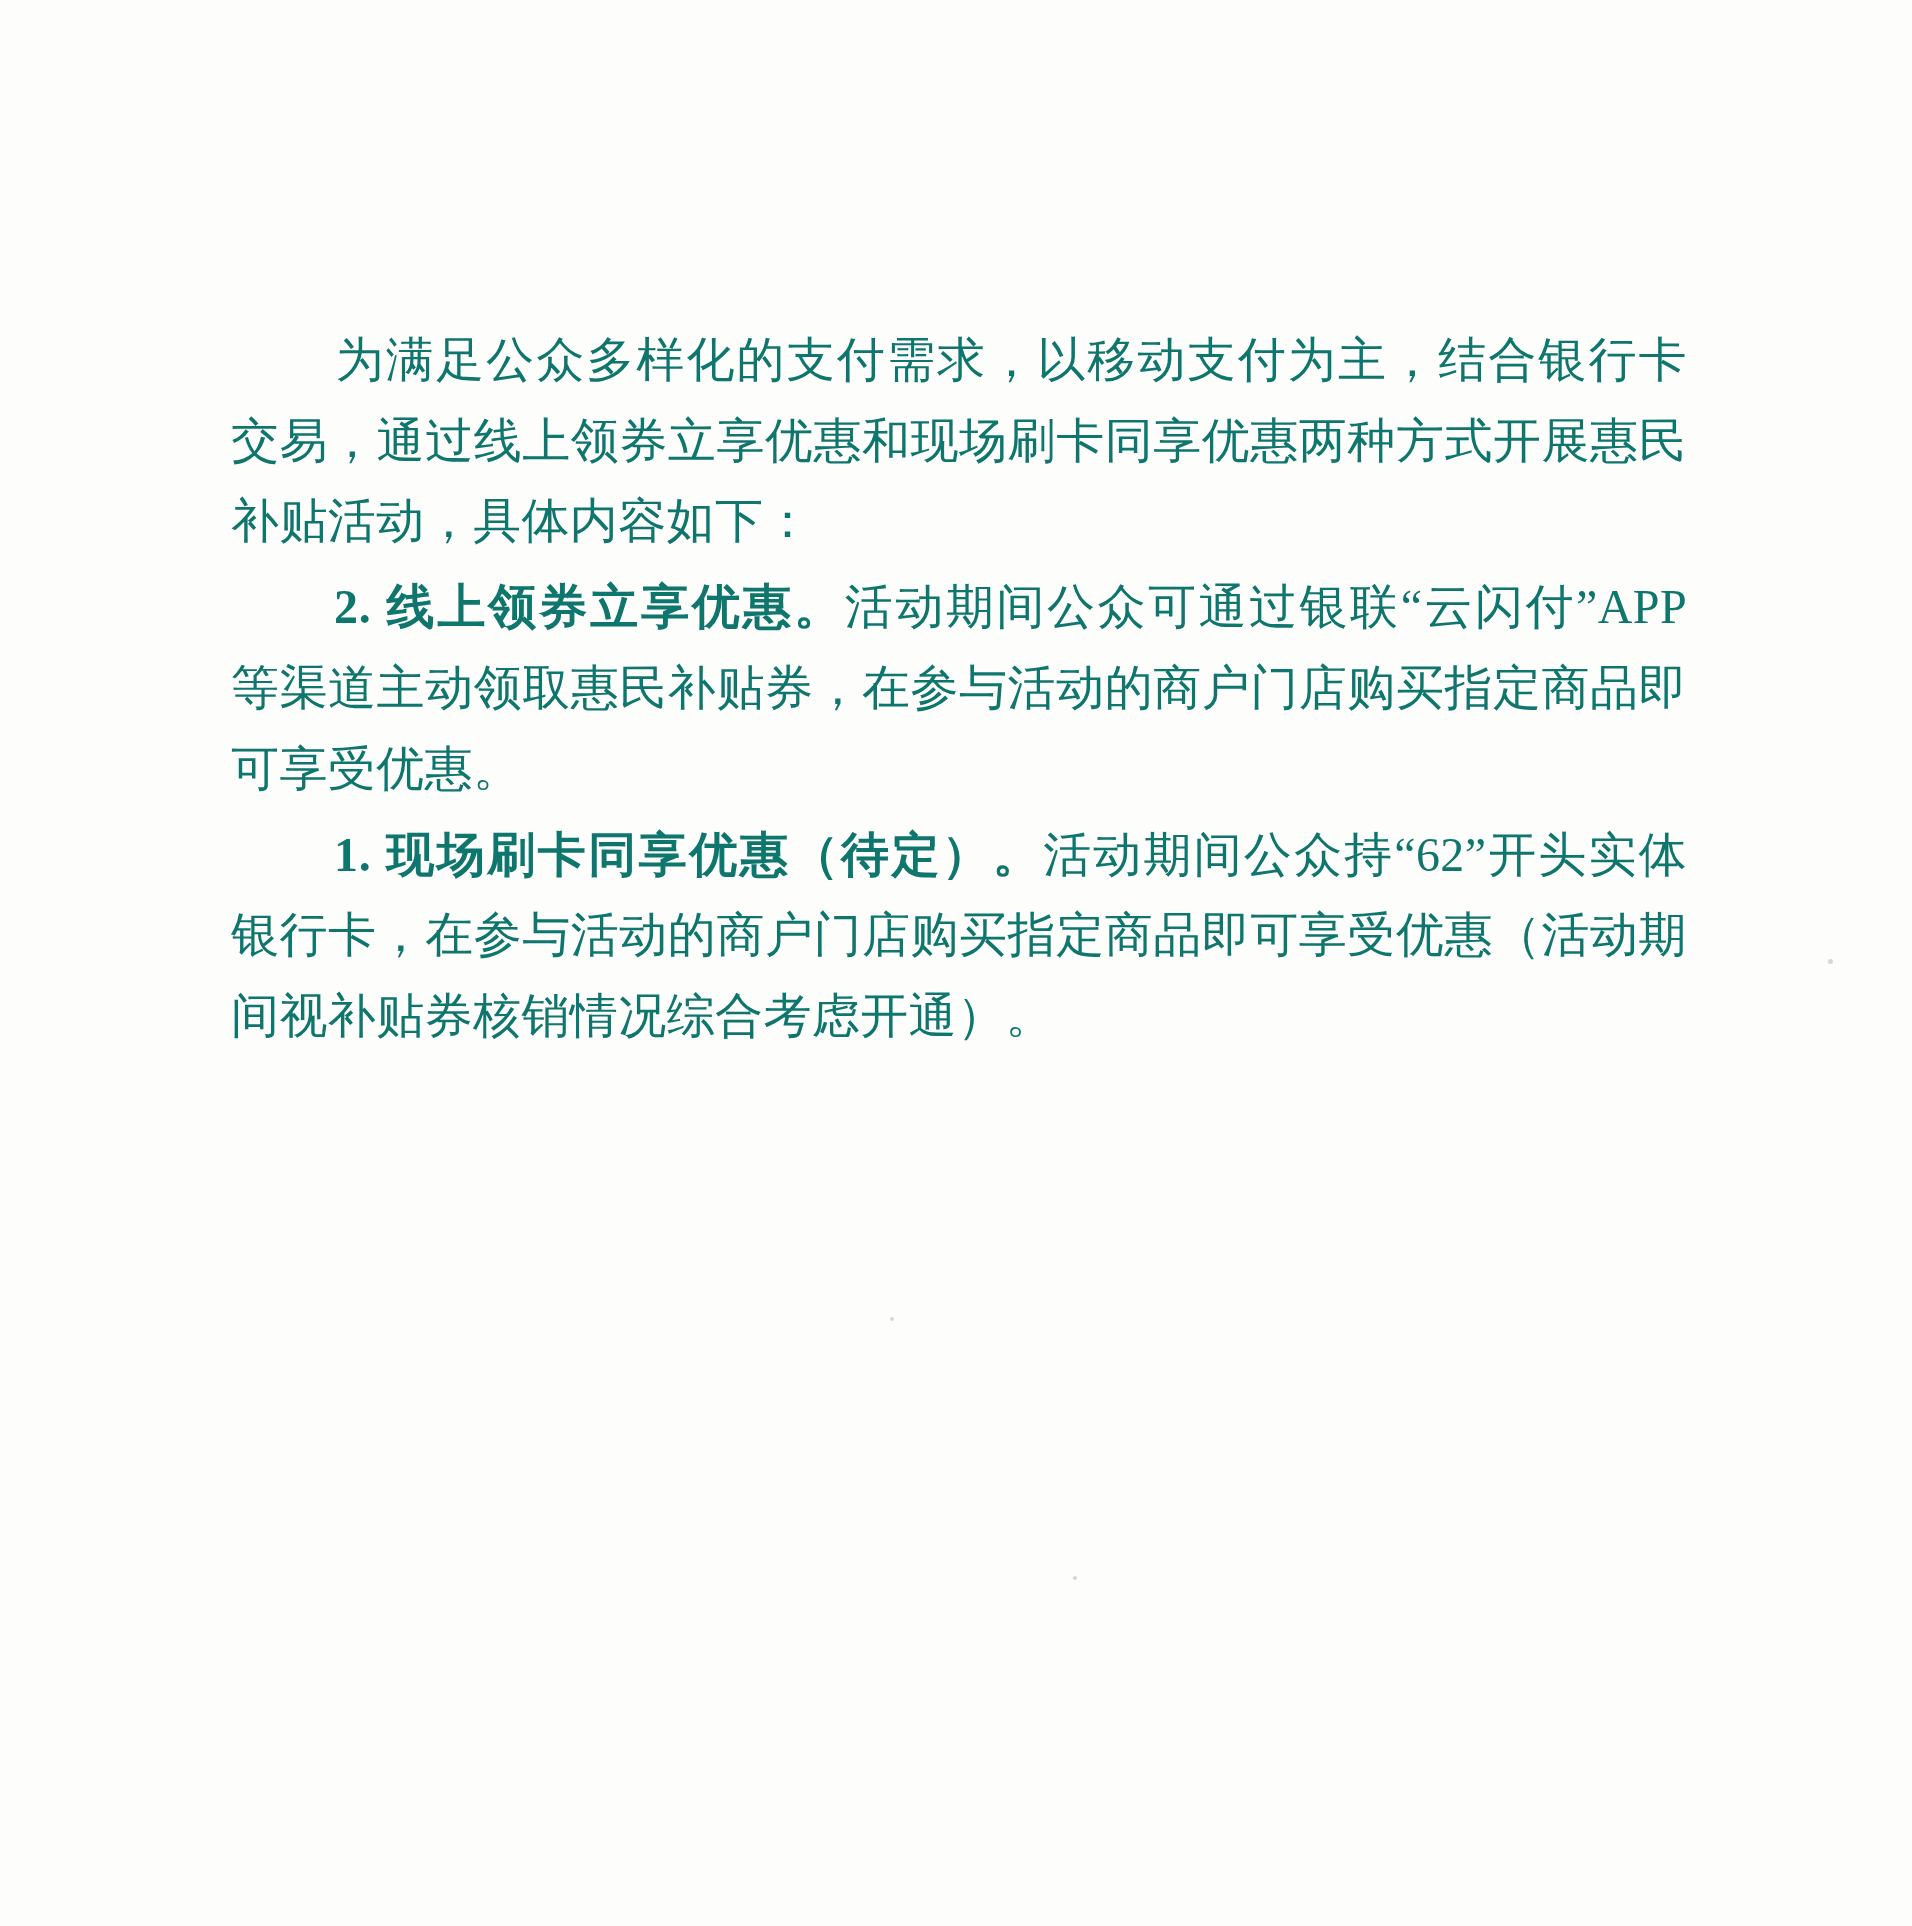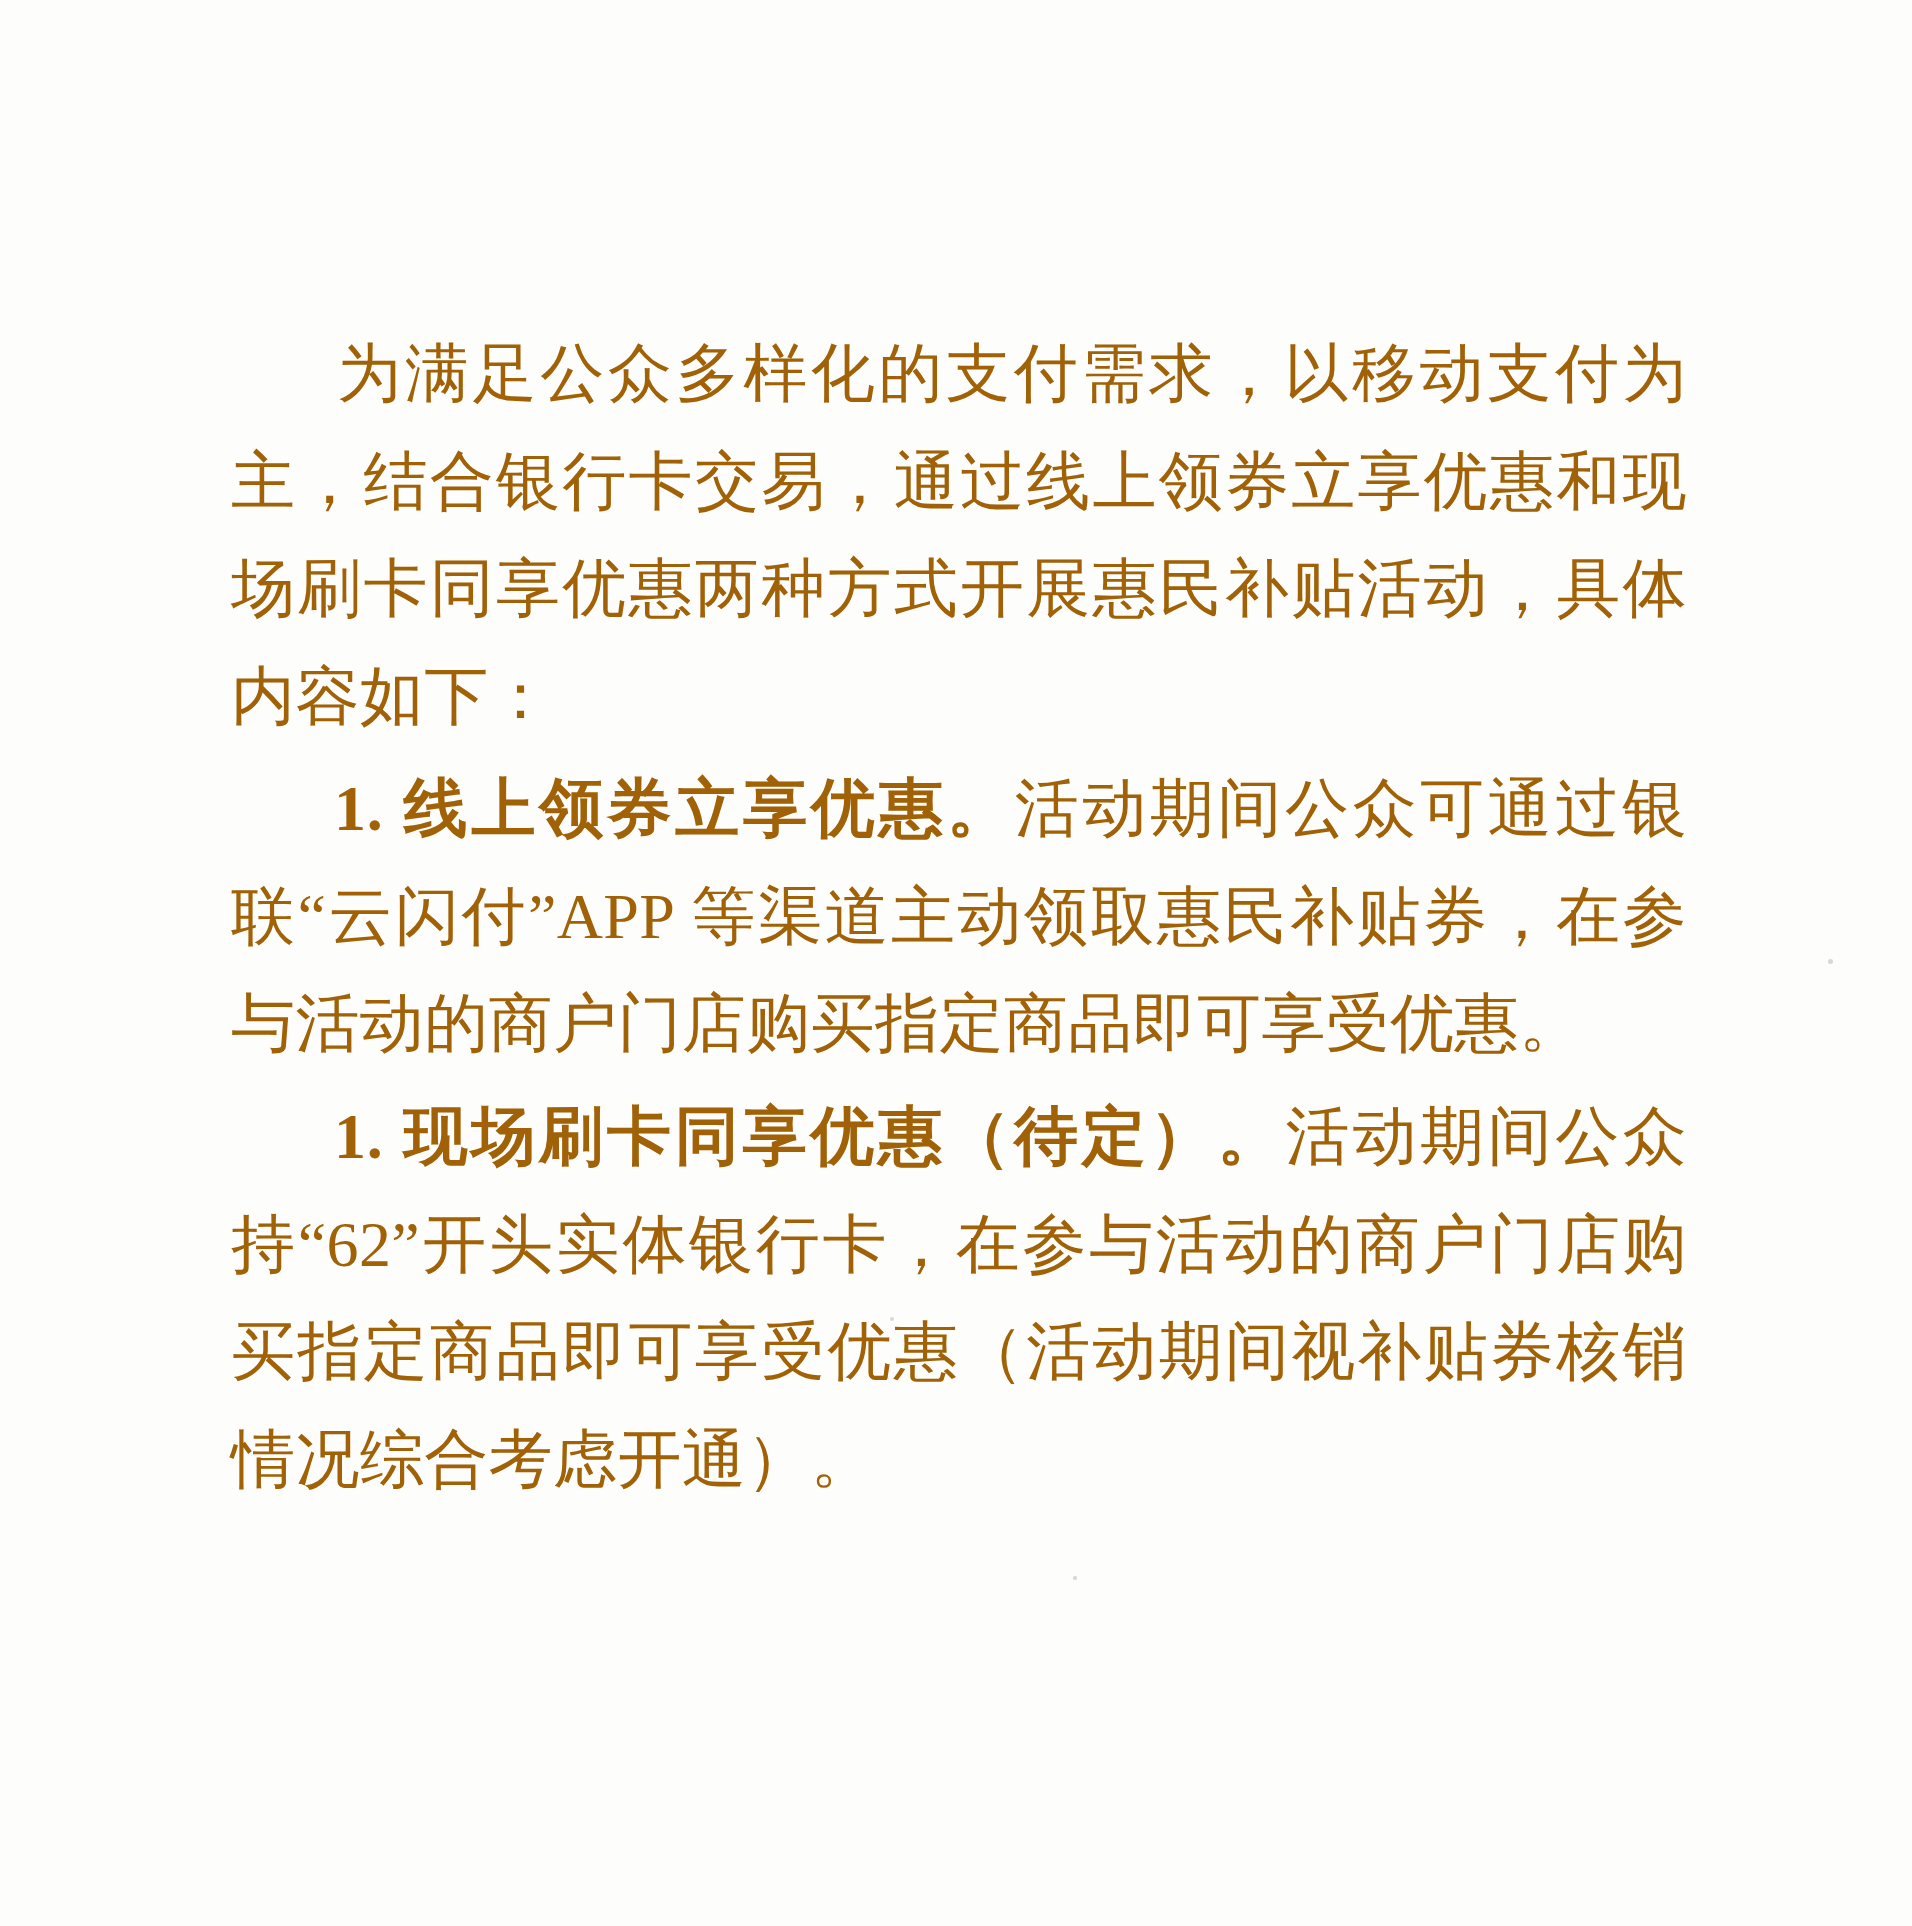--- a/index.html
+++ b/index.html
@@ -24,26 +24,26 @@
     background: #fdfdfb;
   }
   .content {
     position: absolute;
     left: 231px;
     top: 320px;
     width: 1456px;
   }
   p.para {
     margin: 0 0 0 0;
-    font-size: 64px;
+    font-size: 48px;
     line-height: 1.68;
     text-align: justify;
     text-justify: inter-ideograph;
     letter-spacing: 0.4px;
-    color: #a16207;
+    color: #0f766e;
     font-family: "Liberation Serif", "DejaVu Serif", serif;
   }
   p.para + p.para {
     margin-top: 5.4px;
   }
   .indent {
     display: inline-block;
     width: 103px;
   }
   .bold-lead {
@@ -62,21 +62,21 @@
 
 <div class="page">
 
   <div class="content">
 
     <p class="para">
       <span class="indent"></span><span>为满足公众多样化的支付需求，以移动支付为主，结合银行卡交易，通过线上领券立享优惠和现场刷卡同享优惠两种方式开展惠民补贴活动，具体内容如下：</span>
     </p>
 
     <p class="para">
-      <span class="indent"></span><span class="bold-lead">1. 线上领券立享优惠。</span><span>活动期间公众可通过银联“云闪付”APP 等渠道主动领取惠民补贴券，在参与活动的商户门店购买指定商品即可享受优惠。</span>
+      <span class="indent"></span><span class="bold-lead">2. 线上领券立享优惠。</span><span>活动期间公众可通过银联“云闪付”APP 等渠道主动领取惠民补贴券，在参与活动的商户门店购买指定商品即可享受优惠。</span>
     </p>
 
     <p class="para">
       <span class="indent"></span><span class="bold-lead">1. 现场刷卡同享优惠（待定）。</span><span>活动期间公众持“62”开头实体银行卡，在参与活动的商户门店购买指定商品即可享受优惠（活动期间视补贴券核销情况综合考虑开通）。</span>
     </p>
 
   </div>
 
   <div class="speck" style="left:1828px; top:959px; width:4.6px; height:4.6px;"></div>
   <div class="speck" style="left:890px; top:1317px; width:3.9px; height:3.9px;"></div>

